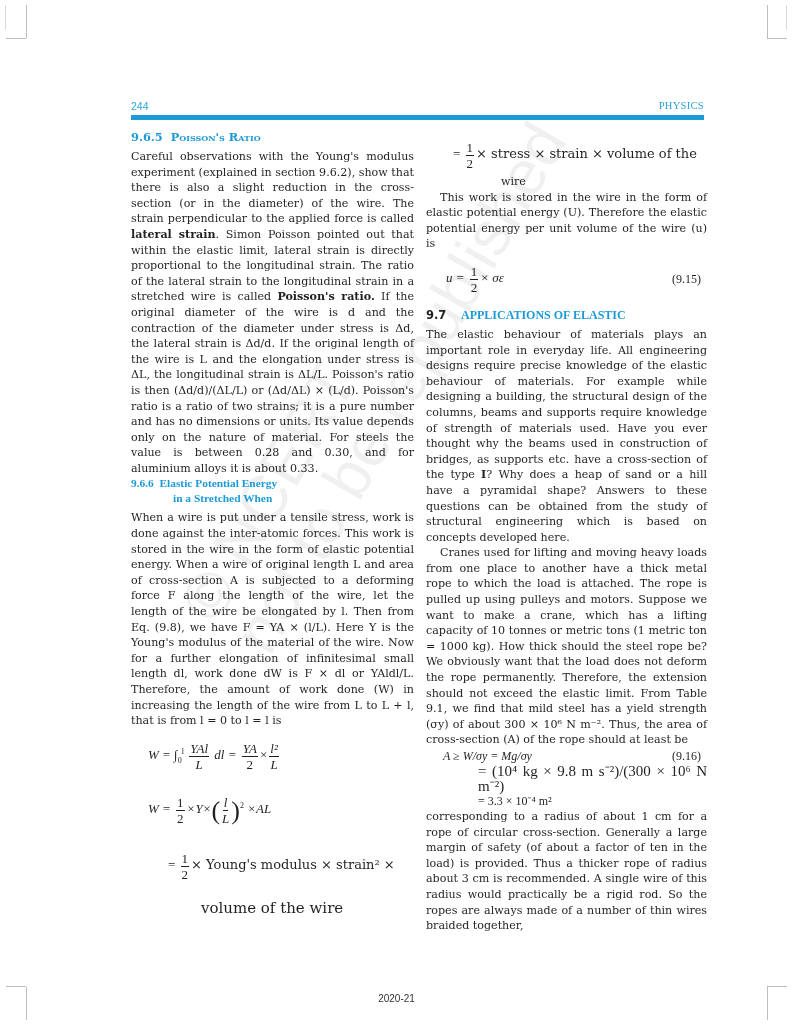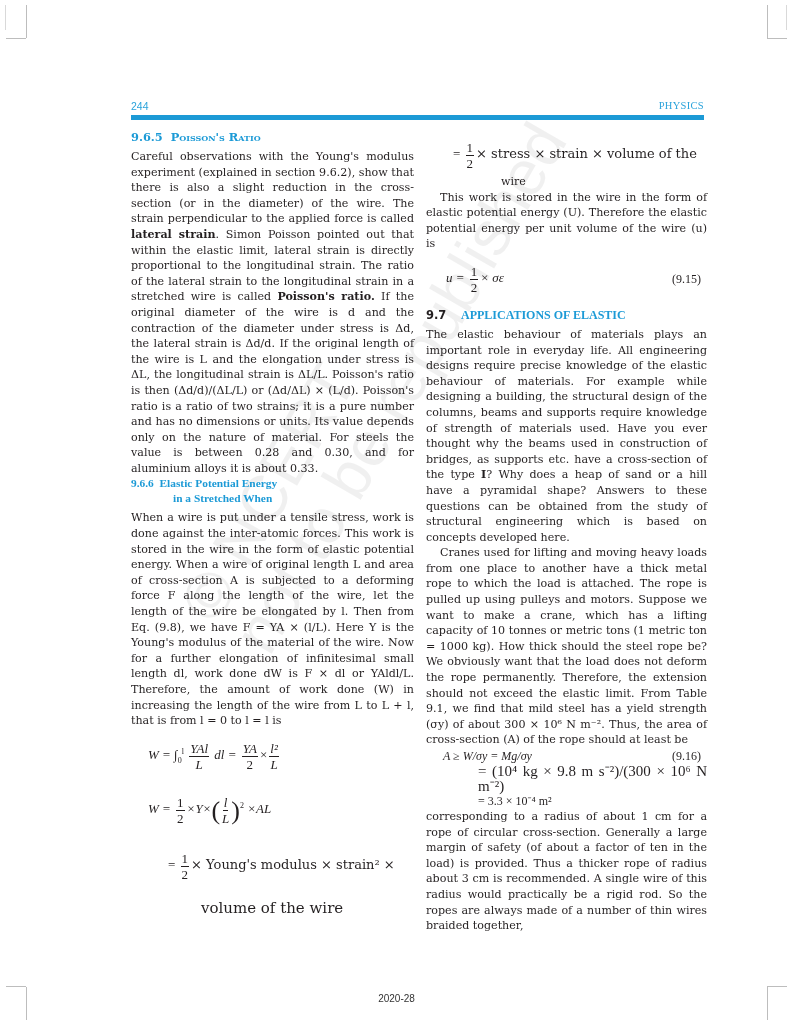--- a/index.html
+++ b/index.html
@@ -135,13 +135,13 @@
   <p class="ind">Cranes used for lifting and moving heavy loads from one place to another have a thick metal rope to which the load is attached. The rope is pulled up using pulleys and motors. Suppose we want to make a crane, which has a lifting capacity of 10 tonnes or metric tons (1 metric ton = 1000 kg). How thick should the steel rope be? We obviously want that the load does not deform the rope permanently. Therefore, the extension should not exceed the elastic limit. From Table 9.1, we find that mild steel has a yield strength (σy) of about 300 × 10⁶ N m⁻². Thus, the area of cross-section (A) of the rope should at least be</p>
   <div class="eq" style="margin:1px 0 0 17px;font-size:12px;line-height:15px;">
     <i>A ≥ W/σy = Mg/σy</i>
     <span class="eqnum" style="top:0;right:6px;">(9.16)</span>
   </div>
   <div class="eq" style="margin:0 0 0 52px;font-size:15px;line-height:15px;">= (10⁴ kg × 9.8 m s⁻²)/(300 × 10⁶ N m⁻²)</div>
   <div class="eq" style="margin:0 0 0 52px;font-size:12px;line-height:15px;">= 3.3 × 10⁻⁴ m²</div>
   <p>corresponding to a radius of about 1 cm for a rope of circular cross-section. Generally a large margin of safety (of about a factor of ten in the load) is provided. Thus a thicker rope of radius about 3 cm is recommended. A single wire of this radius would practically be a rigid rod. So the ropes are always made of a number of thin wires braided together,</p>
 </div>
 
-<div class="footer">2020-28</div>
+<div class="footer">2020-21</div>
 
 </body></html>

